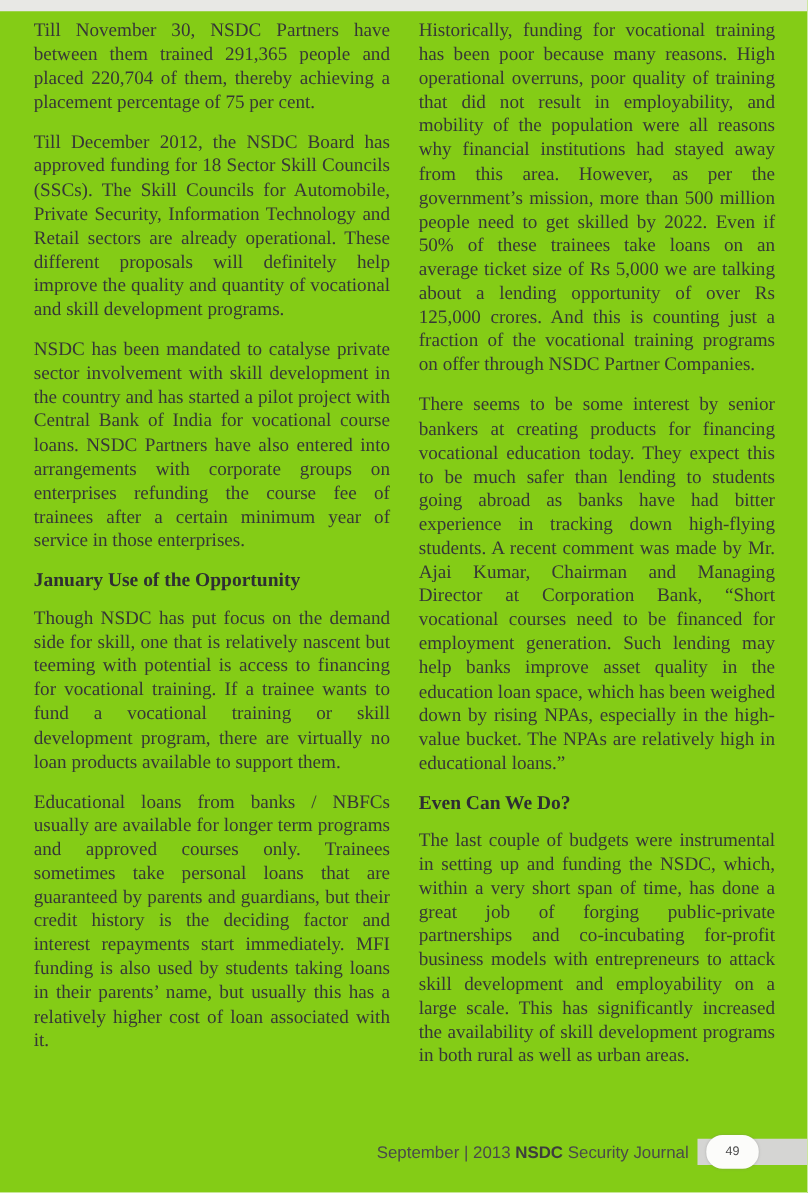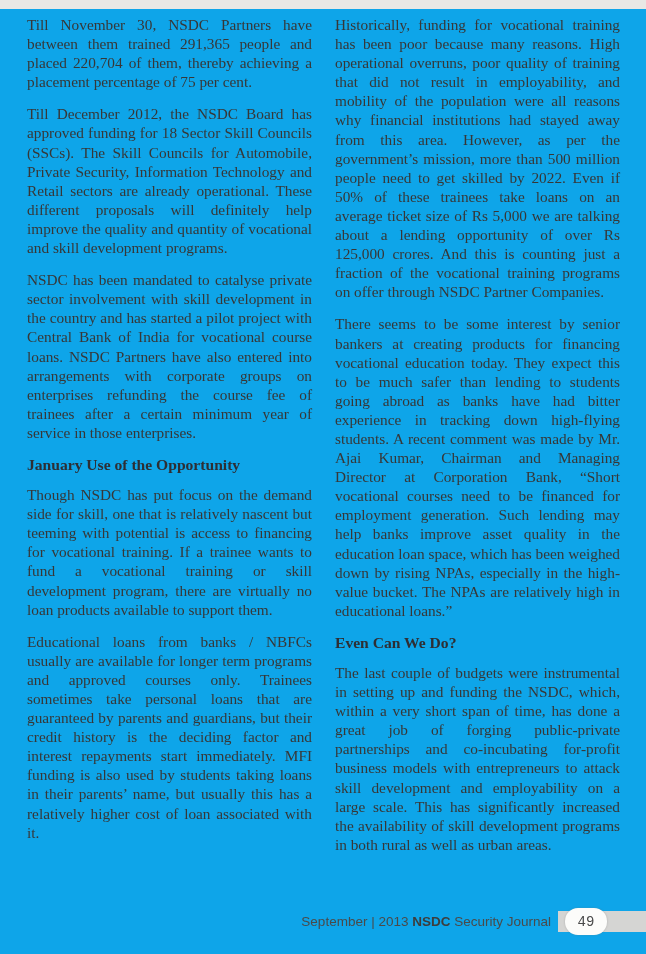--- a/index.html
+++ b/index.html
@@ -4,21 +4,21 @@
 <style>
   html, body {
     margin: 0;
     padding: 0;
     background: #fdfdfc;
   }
   .page {
     position: relative;
     width: 646px;
     height: 954px;
-    background: #0ea5e9;
+    background: #84cc16;
     overflow: hidden;
   }
   .top-strip {
     width: 100%;
     height: 9px;
     background: #e8e8e5;
   }
   .content {
     display: flex;
     padding: 6px 26px 0 27px;
@@ -72,22 +72,22 @@
     position: absolute;
     left: 7px;
     top: -3px;
     width: 42px;
     height: 27px;
     background: #fcfcfa;
     border-radius: 13px;
     display: flex;
     align-items: center;
     justify-content: center;
-    font-family: Liberation Mono, monospace;
-    font-size: 14px;
+    font-family: Liberation Sans, sans-serif;
+    font-size: 10px;
     color: #4a4a4a;
     box-shadow: 0 0 2px rgba(120,120,120,0.45);
   }
 </style>
 </head>
 <body>
 
 <div class="page">
   <div class="top-strip"></div>
 

